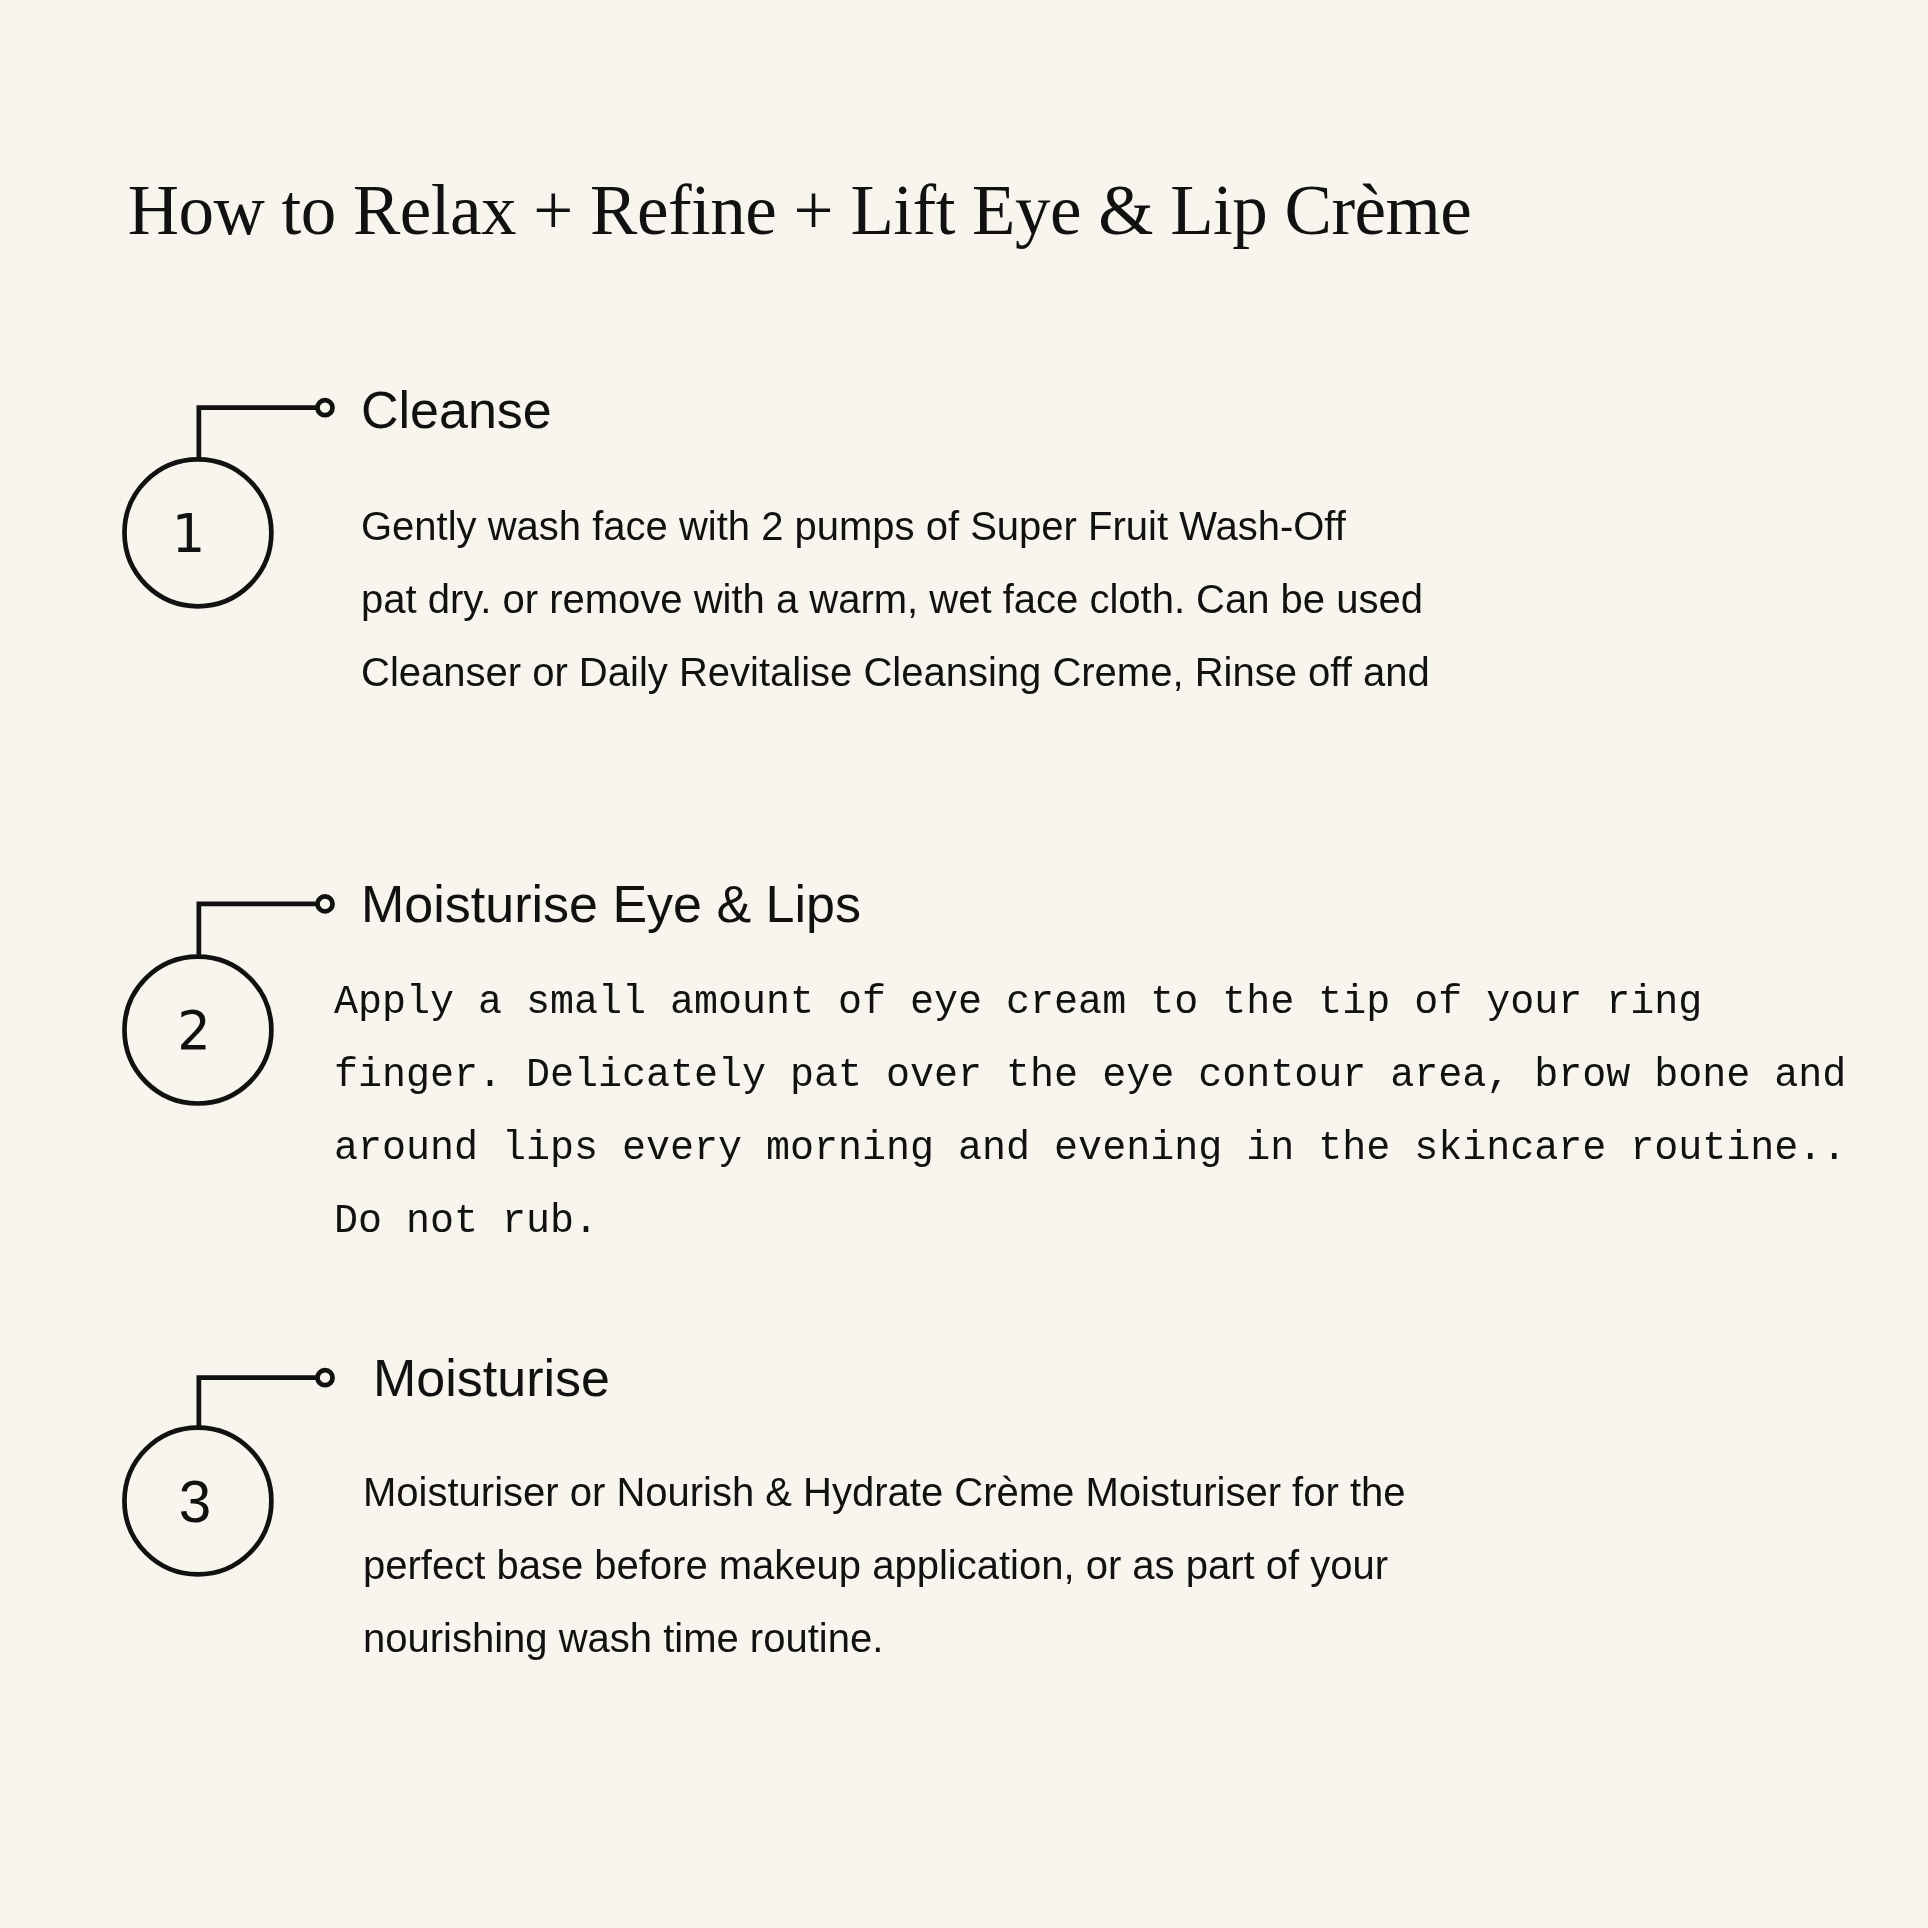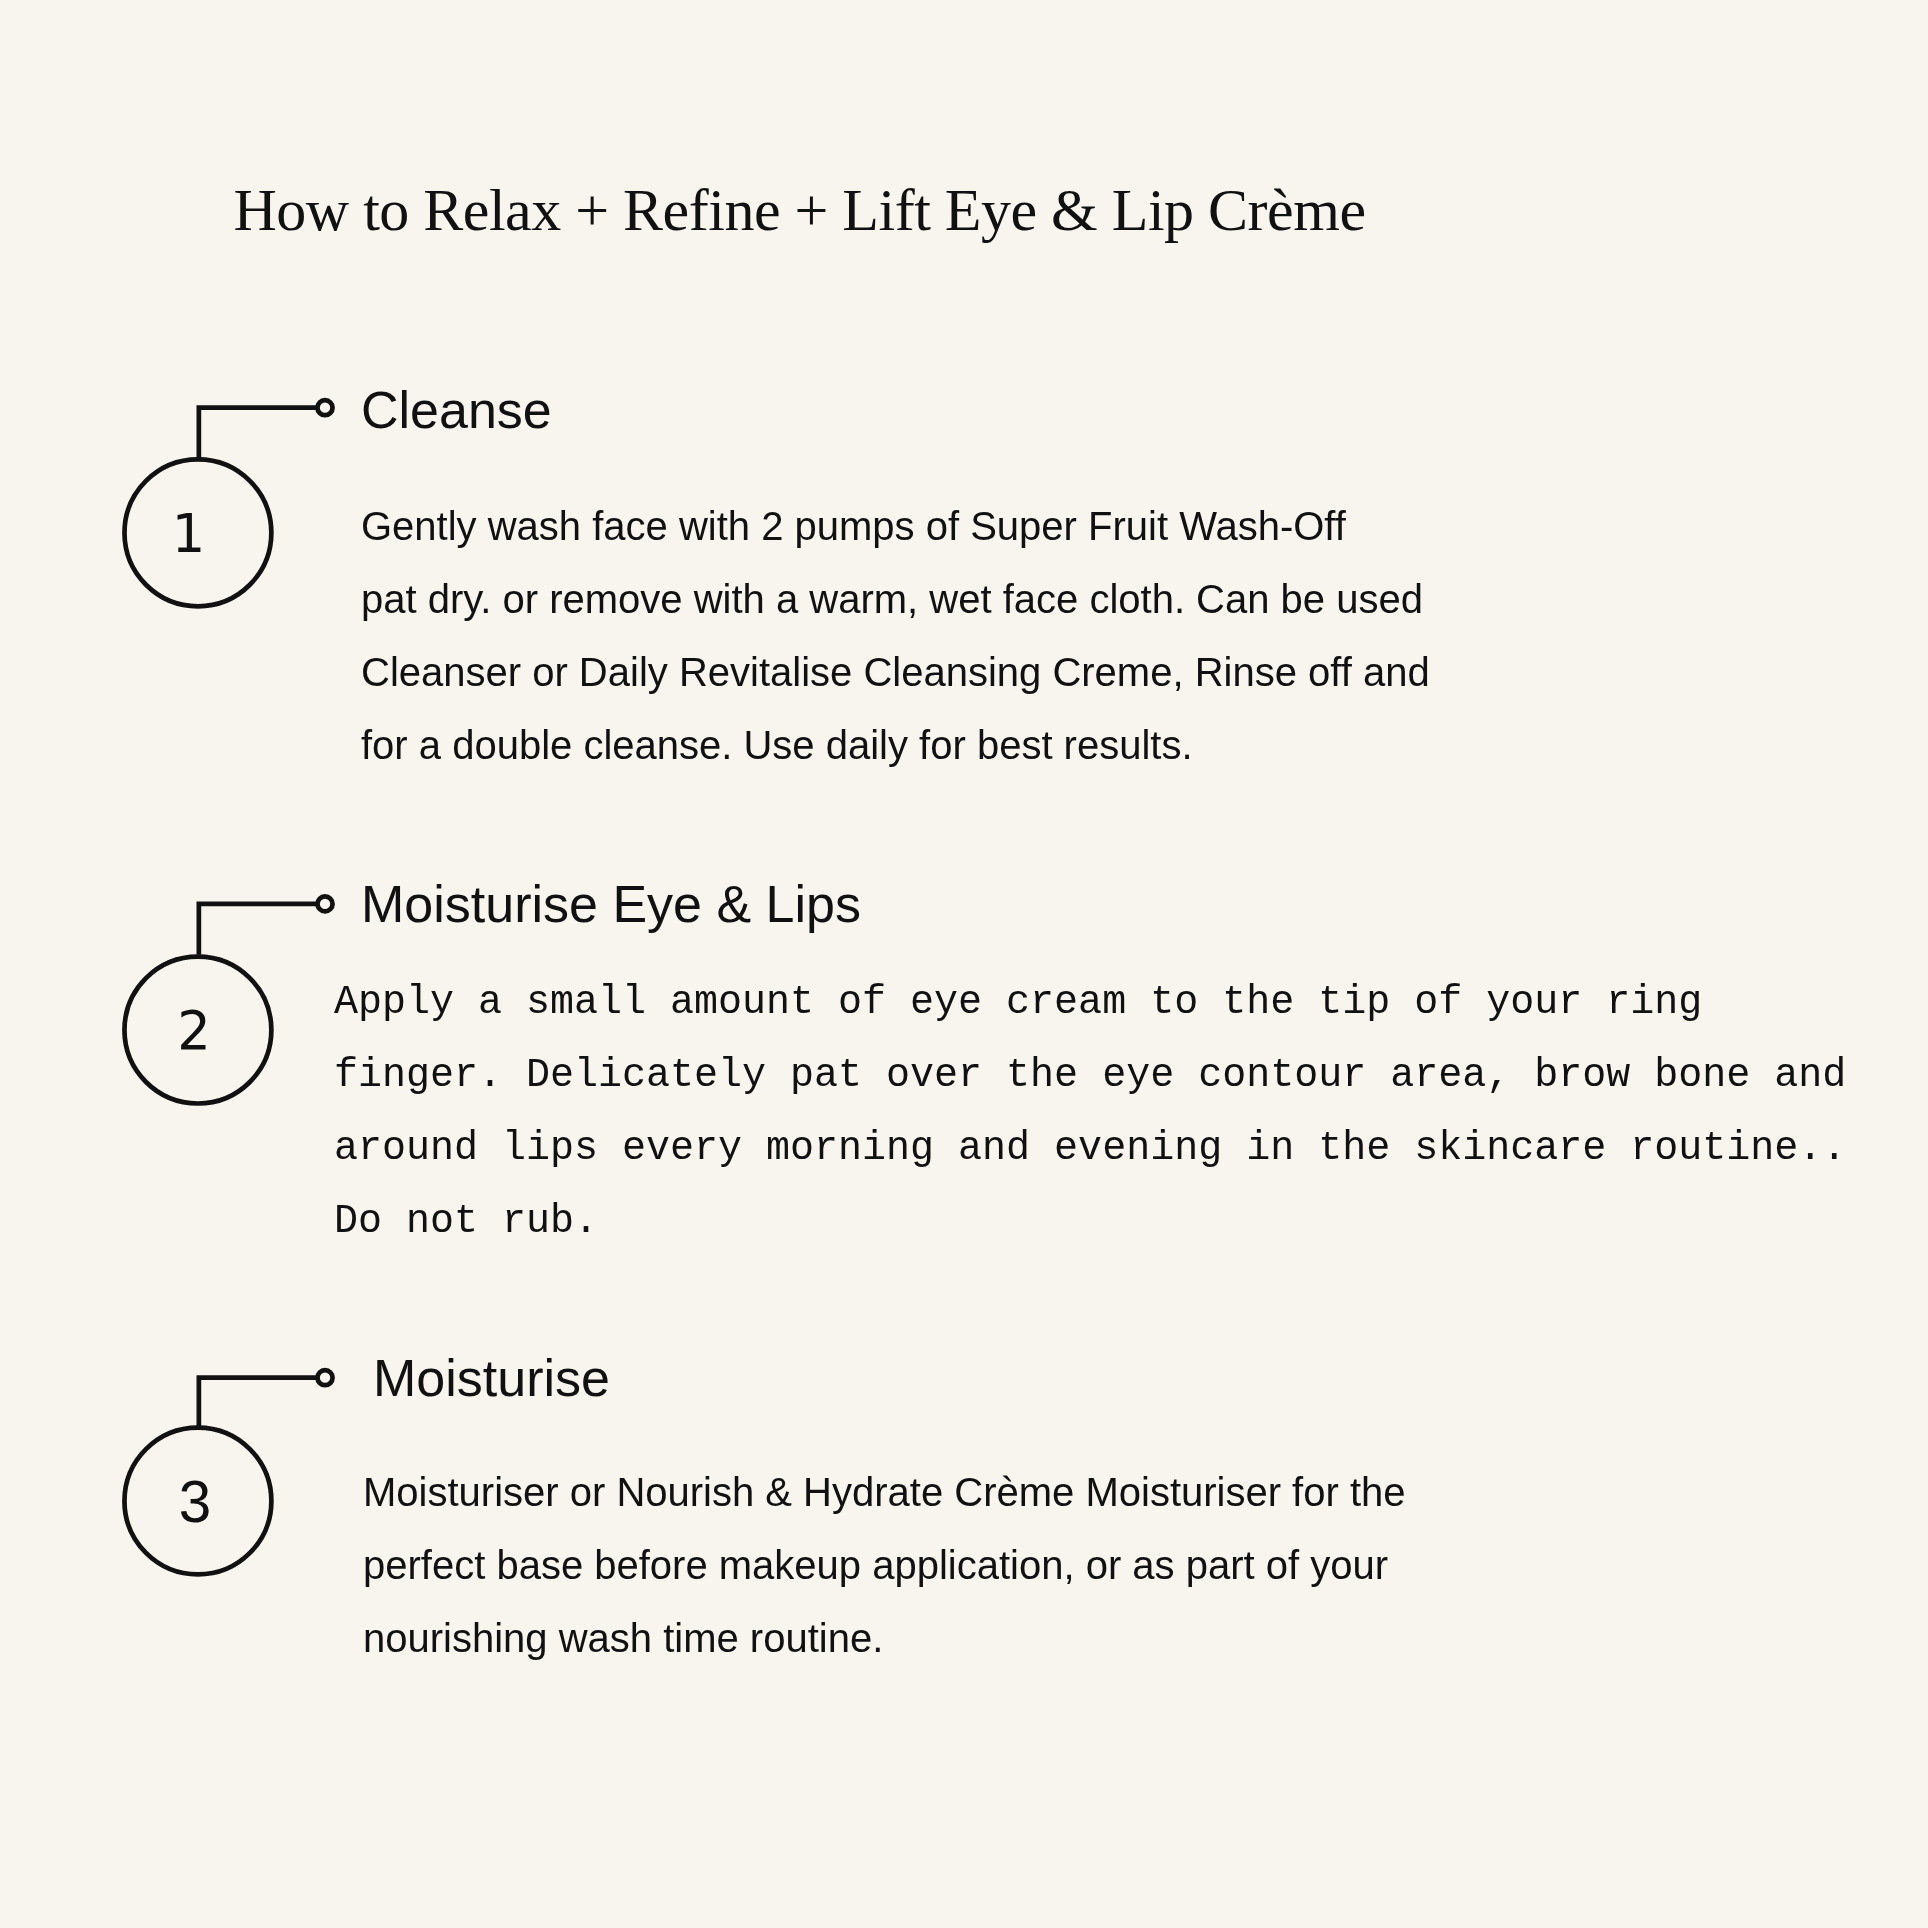--- a/index.html
+++ b/index.html
@@ -2,21 +2,21 @@
 <html style="font-size:15px"><head>
 <meta charset="utf-8">
 <style>
   html, body { margin:0; padding:0; }
   body {
     width:1928px; height:1928px; background:#f8f5ee; position:relative; overflow:hidden;
     color:#111111;
   }
   .title {
     position:absolute; left:0; width:1599px; top:158px; text-align:center;
-    font-family:"Liberation Serif", "DejaVu Serif", serif; font-size:60px; font-weight:400;
+    font-family:"Liberation Serif", "DejaVu Serif", serif; font-size:71px; font-weight:400;
     letter-spacing:-0.5px; line-height:104px; margin:0;
   }
   .icon { position:absolute; left:0; top:0; }
   .step-heading {
     position:absolute; font-family:"Liberation Sans", "DejaVu Sans", sans-serif;
     font-size:52px; line-height:66px; margin:0; font-weight:400; white-space:nowrap;text-align:right;
   }
   .step-body {
     position:absolute; font-family:"Liberation Sans", "DejaVu Sans", sans-serif;
     font-size:40px; line-height:73px; margin:0; white-space:nowrap;
@@ -36,21 +36,20 @@
     <polyline points="211,487 211,433 337,433" fill="none" stroke="#111" stroke-width="5"></polyline>
     <circle cx="345" cy="433" r="8" fill="#f8f5ee" stroke="#111" stroke-width="5"></circle>
     <circle cx="210" cy="566" r="78" fill="none" stroke="#111" stroke-width="5"></circle>
     <text class="num" x="200" y="586" text-anchor="middle" fill="#111">1</text>
   </svg>
   <h2 class="step-heading" style="left:361px; top:377px;">Cleanse</h2>
   <p class="step-body" style="left:361px; top:490px;">
     <span>Gently wash face with 2 pumps of Super Fruit Wash-Off</span>
     <span>pat dry. or remove with a warm, wet face cloth. Can be used</span>
     <span>Cleanser or Daily Revitalise Cleansing Creme, Rinse off and</span>
-    <span>for a double cleanse. Use daily for best results.</span>
   </p>
 </div>
 
 <div>
   <svg class="icon" width="377" height="1224" viewBox="0 0 400 1300">
     <polyline points="211,1014 211,960 337,960" fill="none" stroke="#111" stroke-width="5"></polyline>
     <circle cx="345" cy="960" r="8" fill="#f8f5ee" stroke="#111" stroke-width="5"></circle>
     <circle cx="210" cy="1094" r="78" fill="none" stroke="#111" stroke-width="5"></circle>
     <text class="num" x="206" y="1114" text-anchor="middle" fill="#111">2</text>
   </svg>

